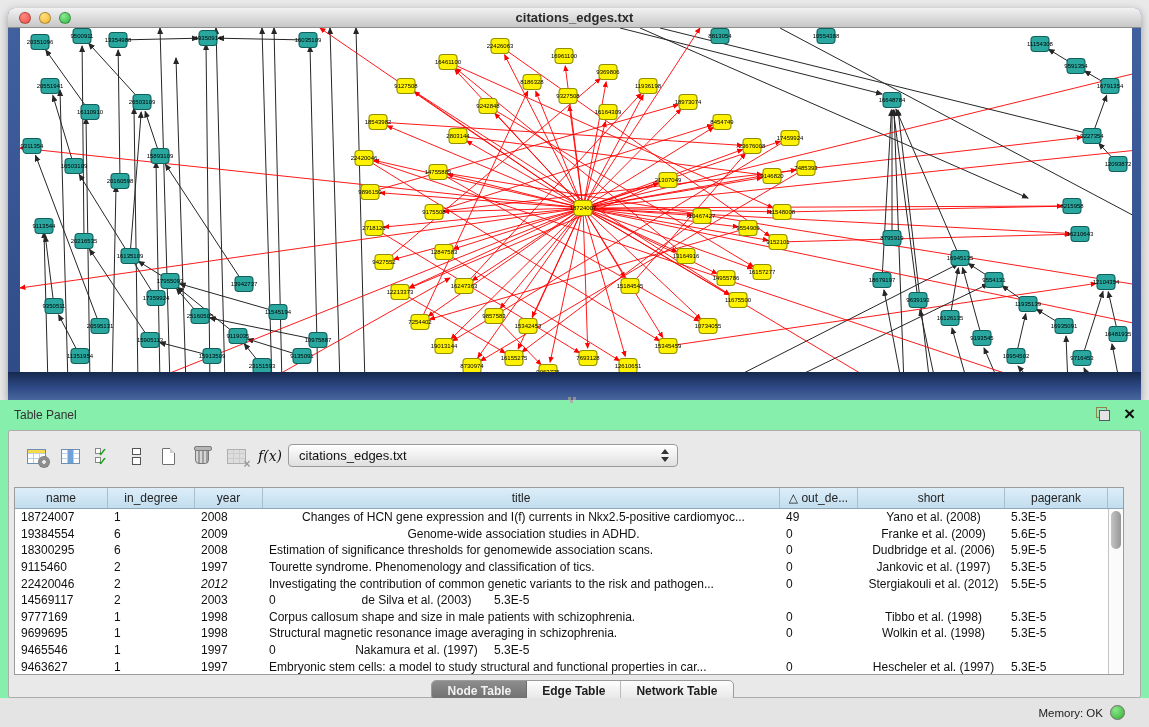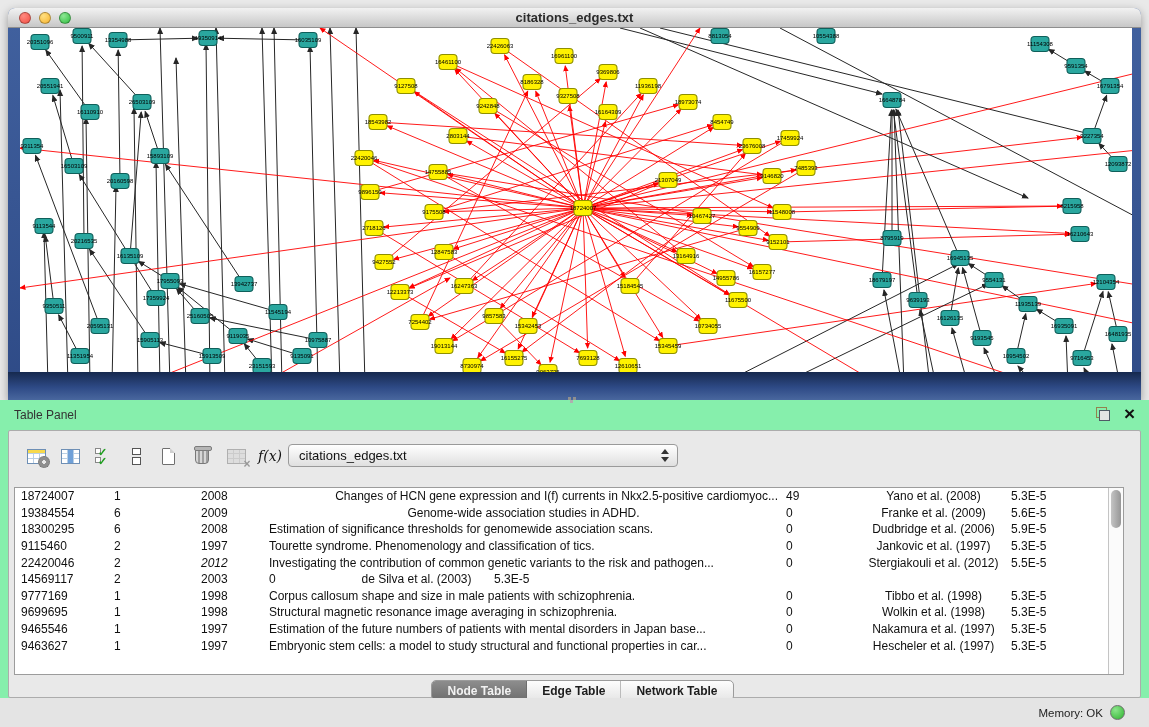--- a/index.html
+++ b/index.html
@@ -738,27 +738,37 @@
 
     <div class="selector">
       <span>citations_edges.txt</span>
       <span class="stepper">
           <i class="up"></i>
           <i class="dn"></i>
         </span>
     </div>
 
     <div class="dtable">
+      <div class="thead" id="thead">
+          <div class="th" style="width: 93px;">name</div>
+          <div class="th" style="width: 87px;">in_degree</div>
+          <div class="th" style="width: 68px;">year</div>
+          <div class="th" style="width: 517px;">title</div>
+          <div class="th" style="width: 78px;">△ out_de...</div>
+          <div class="th" style="width: 147px;">short</div>
+          <div class="th" style="width: 103px;">pagerank</div>
+          <div class="th fill"></div>
+        </div>
       <div class="tbody">
         <div class="rowswrap" id="tbody">
             <div class="trow">
               <div class="cell" style="width: 93px; text-align: left;">18724007</div>
               <div class="cell" style="width: 87px; text-align: left;">1</div>
               <div class="cell" style="width: 68px; text-align: left;">2008</div>
-              <div class="cell" style="width: 517px; text-align: right;">Changes of HCN gene expression and I(f) currents in Nkx2.5-positive cardiomyoc...</div>
+              <div class="cell" style="width: 517px; text-align: center;">Changes of HCN gene expression and I(f) currents in Nkx2.5-positive cardiomyoc...</div>
               <div class="cell" style="width: 78px; text-align: left;">49</div>
               <div class="cell" style="width: 147px; text-align: center;">Yano et al. (2008)</div>
               <div class="cell" style="width: 103px; text-align: left;">5.3E-5</div>
             </div>
             <div class="trow">
               <div class="cell" style="width: 93px; text-align: left;">19384554</div>
               <div class="cell" style="width: 87px; text-align: left;">6</div>
               <div class="cell" style="width: 68px; text-align: left;">2009</div>
               <div class="cell" style="width: 517px; text-align: center;">Genome-wide association studies in ADHD.</div>
               <div class="cell" style="width: 78px; text-align: left;">0</div>
@@ -815,21 +825,20 @@
               <div class="cell" style="width: 68px; text-align: left;">1998</div>
               <div class="cell" style="width: 517px; text-align: left;">Structural magnetic resonance image averaging in schizophrenia.</div>
               <div class="cell" style="width: 78px; text-align: left;">0</div>
               <div class="cell" style="width: 147px; text-align: center;">Wolkin et al. (1998)</div>
               <div class="cell" style="width: 103px; text-align: left;">5.3E-5</div>
             </div>
             <div class="trow">
               <div class="cell" style="width: 93px; text-align: left;">9465546</div>
               <div class="cell" style="width: 87px; text-align: left;">1</div>
               <div class="cell" style="width: 68px; text-align: left;">1997</div>
-              <div class="cell" style="width: 517px; text-align: left;">Estimation of the future numbers of patients with mental disorders in Japan base...</div>
               <div class="cell" style="width: 78px; text-align: left;">0</div>
               <div class="cell" style="width: 147px; text-align: center;">Nakamura et al. (1997)</div>
               <div class="cell" style="width: 103px; text-align: left;">5.3E-5</div>
             </div>
             <div class="trow">
               <div class="cell" style="width: 93px; text-align: left;">9463627</div>
               <div class="cell" style="width: 87px; text-align: left;">1</div>
               <div class="cell" style="width: 68px; text-align: left;">1997</div>
               <div class="cell" style="width: 517px; text-align: left;">Embryonic stem cells: a model to study structural and functional properties in car...</div>
               <div class="cell" style="width: 78px; text-align: left;">0</div>

